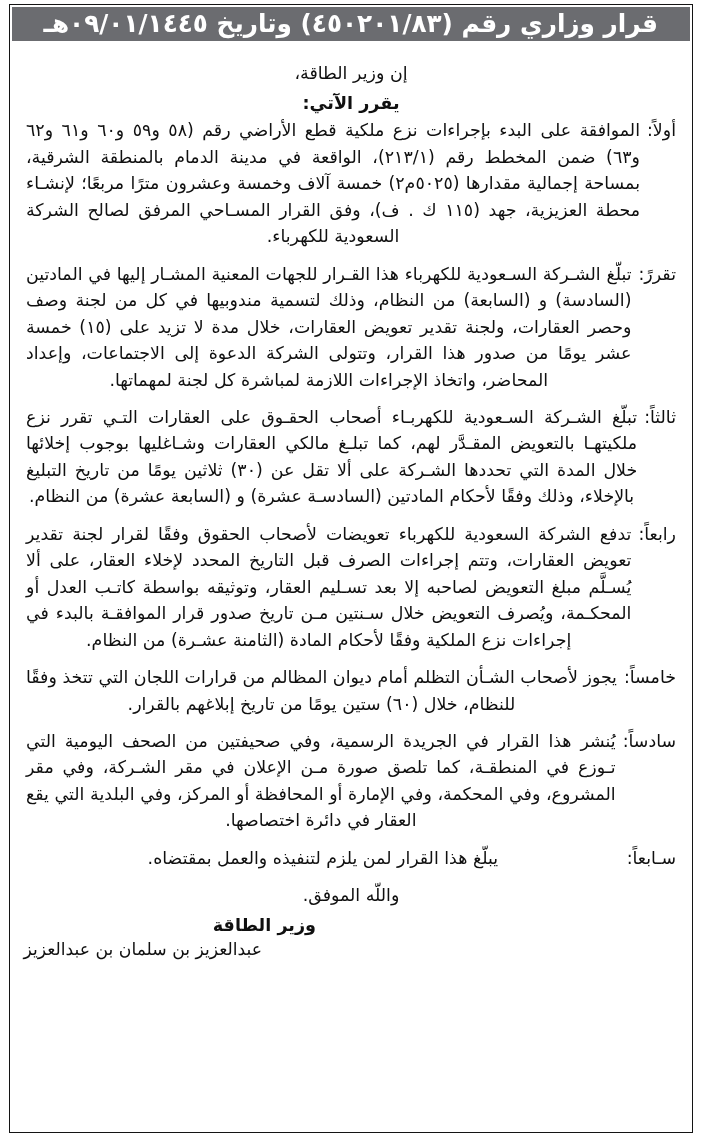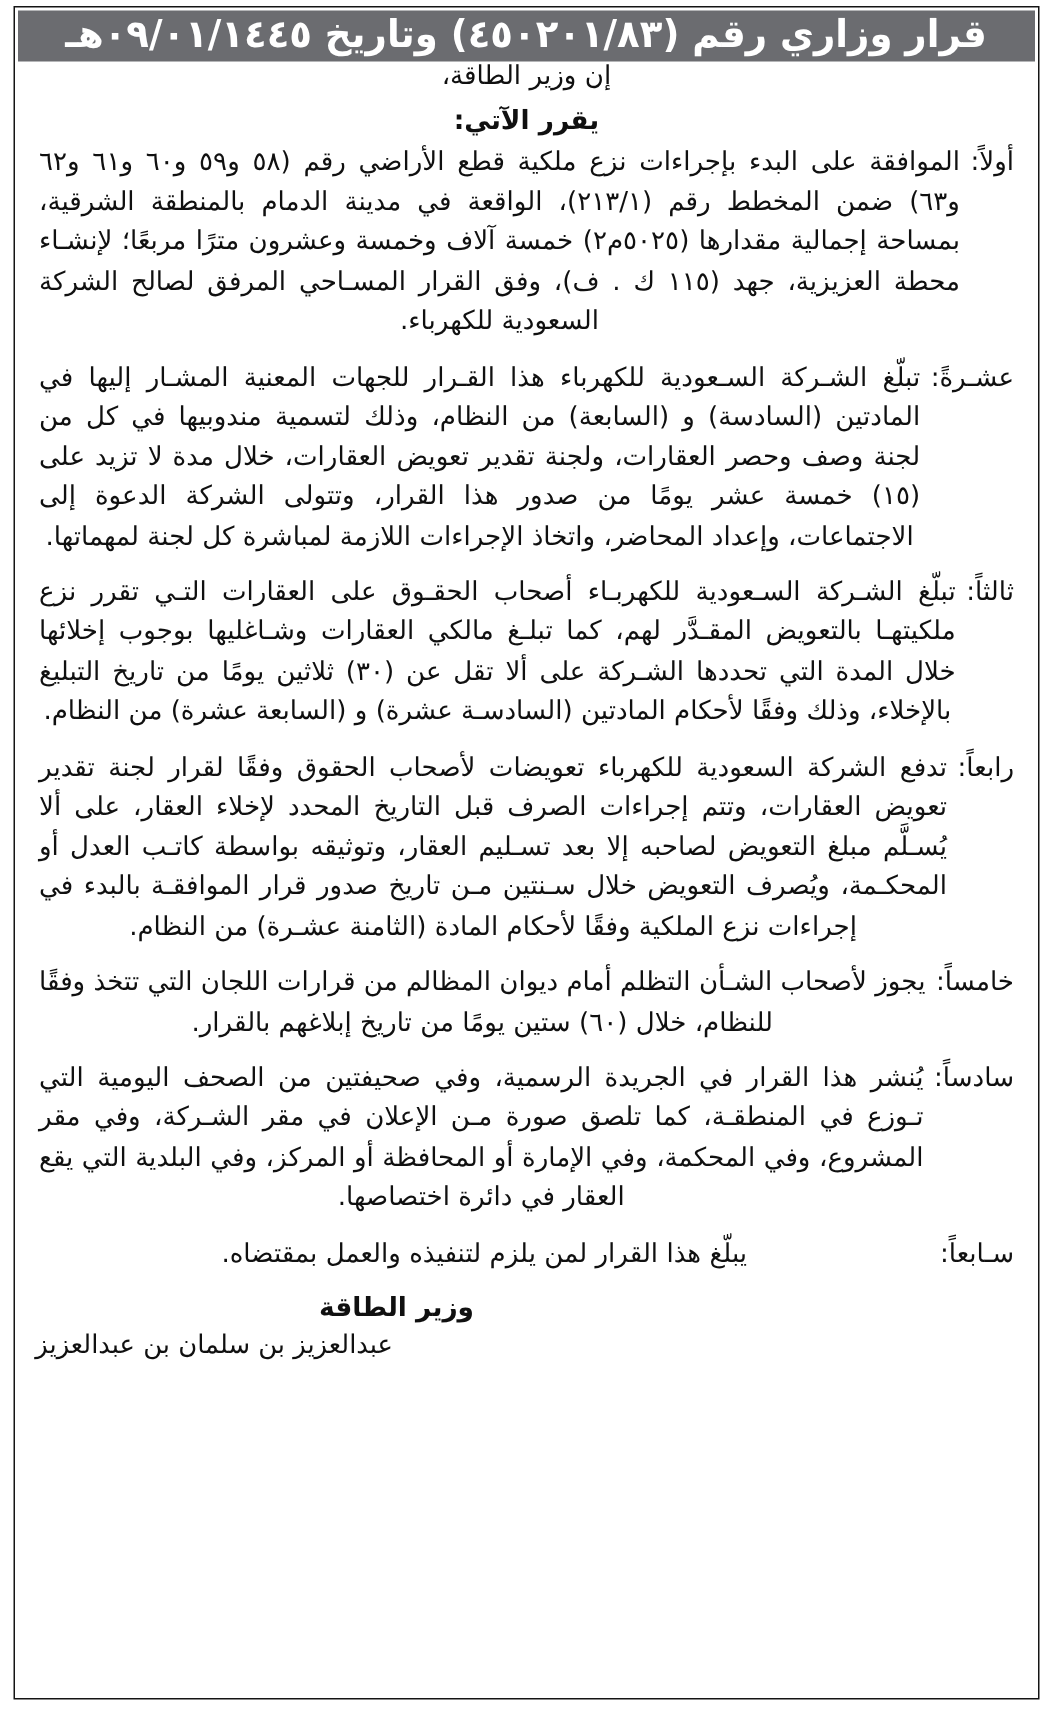--- a/index.html
+++ b/index.html
@@ -58,21 +58,21 @@
     white-space: nowrap;
     direction: rtl;
     unicode-bidi: isolate;
     transform: scaleX(0.97);
   }
 
   
   #content {
     position: absolute;
     left: 12px;
-    top: 38px;
+    top: 60px;
     width: 678px;
     box-sizing: border-box;
     padding: 0 14px 0 14px;
     direction: rtl;
     text-align: justify;
     text-align-last: right;
     color: #101010;
   }
 
   .para {
@@ -173,21 +173,21 @@
 
 
     <p class="decides">يقرر الآتي:</p>
 
     <div class="clause">
       <div class="clause-label">أولاً:</div>
       <div class="clause-body">الموافقة على البدء بإجراءات نزع ملكية قطع الأراضي رقم (٥٨ و٥٩ و٦٠ و٦١ و٦٢ و٦٣) ضمن المخطط رقم (٢١٣/١)، الواقعة في مدينة الدمام بالمنطقة الشرقية، بمساحة إجمالية مقدارها (٥٠٢٥م٢) خمسة آلاف وخمسة وعشرون مترًا مربعًا؛ لإنشـاء محطة العزيزية، جهد (١١٥ ك . ف)، وفق القرار المسـاحي المرفق لصالح الشركة السعودية للكهرباء.</div>
     </div>
 
     <div class="clause">
-      <div class="clause-label">عشـرةً:</div>
+      <div class="clause-label">تقررً:</div>
       <div class="clause-body">تبلّغ الشـركة السـعودية للكهرباء هذا القـرار للجهات المعنية المشـار إليها في المادتين (السادسة) و (السابعة) من النظام، وذلك لتسمية مندوبيها في كل من لجنة وصف وحصر العقارات، ولجنة تقدير تعويض العقارات، خلال مدة لا تزيد على (١٥) خمسة عشر يومًا من صدور هذا القرار، وتتولى الشركة الدعوة إلى الاجتماعات، وإعداد المحاضر، واتخاذ الإجراءات اللازمة لمباشرة كل لجنة لمهماتها.</div>
     </div>
 
     <div class="clause">
       <div class="clause-label">ثالثاً:</div>
       <div class="clause-body">تبلّغ الشـركة السـعودية للكهربـاء أصحاب الحقـوق على العقارات التـي تقرر نزع ملكيتهـا بالتعويض المقـدَّر لهم، كما تبلـغ مالكي العقارات وشـاغليها بوجوب إخلائها خلال المدة التي تحددها الشـركة على ألا تقل عن (٣٠) ثلاثين يومًا من تاريخ التبليغ بالإخلاء، وذلك وفقًا لأحكام المادتين (السادسـة عشرة) و (السابعة عشرة) من النظام.</div>
     </div>
 
     <div class="clause">
       <div class="clause-label">رابعاً:</div>
@@ -202,20 +202,21 @@
     <div class="clause">
       <div class="clause-label">سادساً:</div>
       <div class="clause-body">يُنشر هذا القرار في الجريدة الرسمية، وفي صحيفتين من الصحف اليومية التي تـوزع في المنطقـة، كما تلصق صورة مـن الإعلان في مقر الشـركة، وفي مقر المشروع، وفي المحكمة، وفي الإمارة أو المحافظة أو المركز، وفي البلدية التي يقع العقار في دائرة اختصاصها.</div>
     </div>
 
     <div class="clause">
       <div class="clause-label">سـابعاً:</div>
       <div class="clause-body">يبلّغ هذا القرار لمن يلزم لتنفيذه والعمل بمقتضاه.</div>
     </div>
 
+    <p class="closing">واللّه الموفق.</p>
 
     <div id="signature">
       <div id="sign-role">وزير الطاقة</div>
       <div id="sign-name">عبدالعزيز بن سلمان بن عبدالعزيز</div>
     </div>
 
   </div>
 </div>
 
 </body></html>

